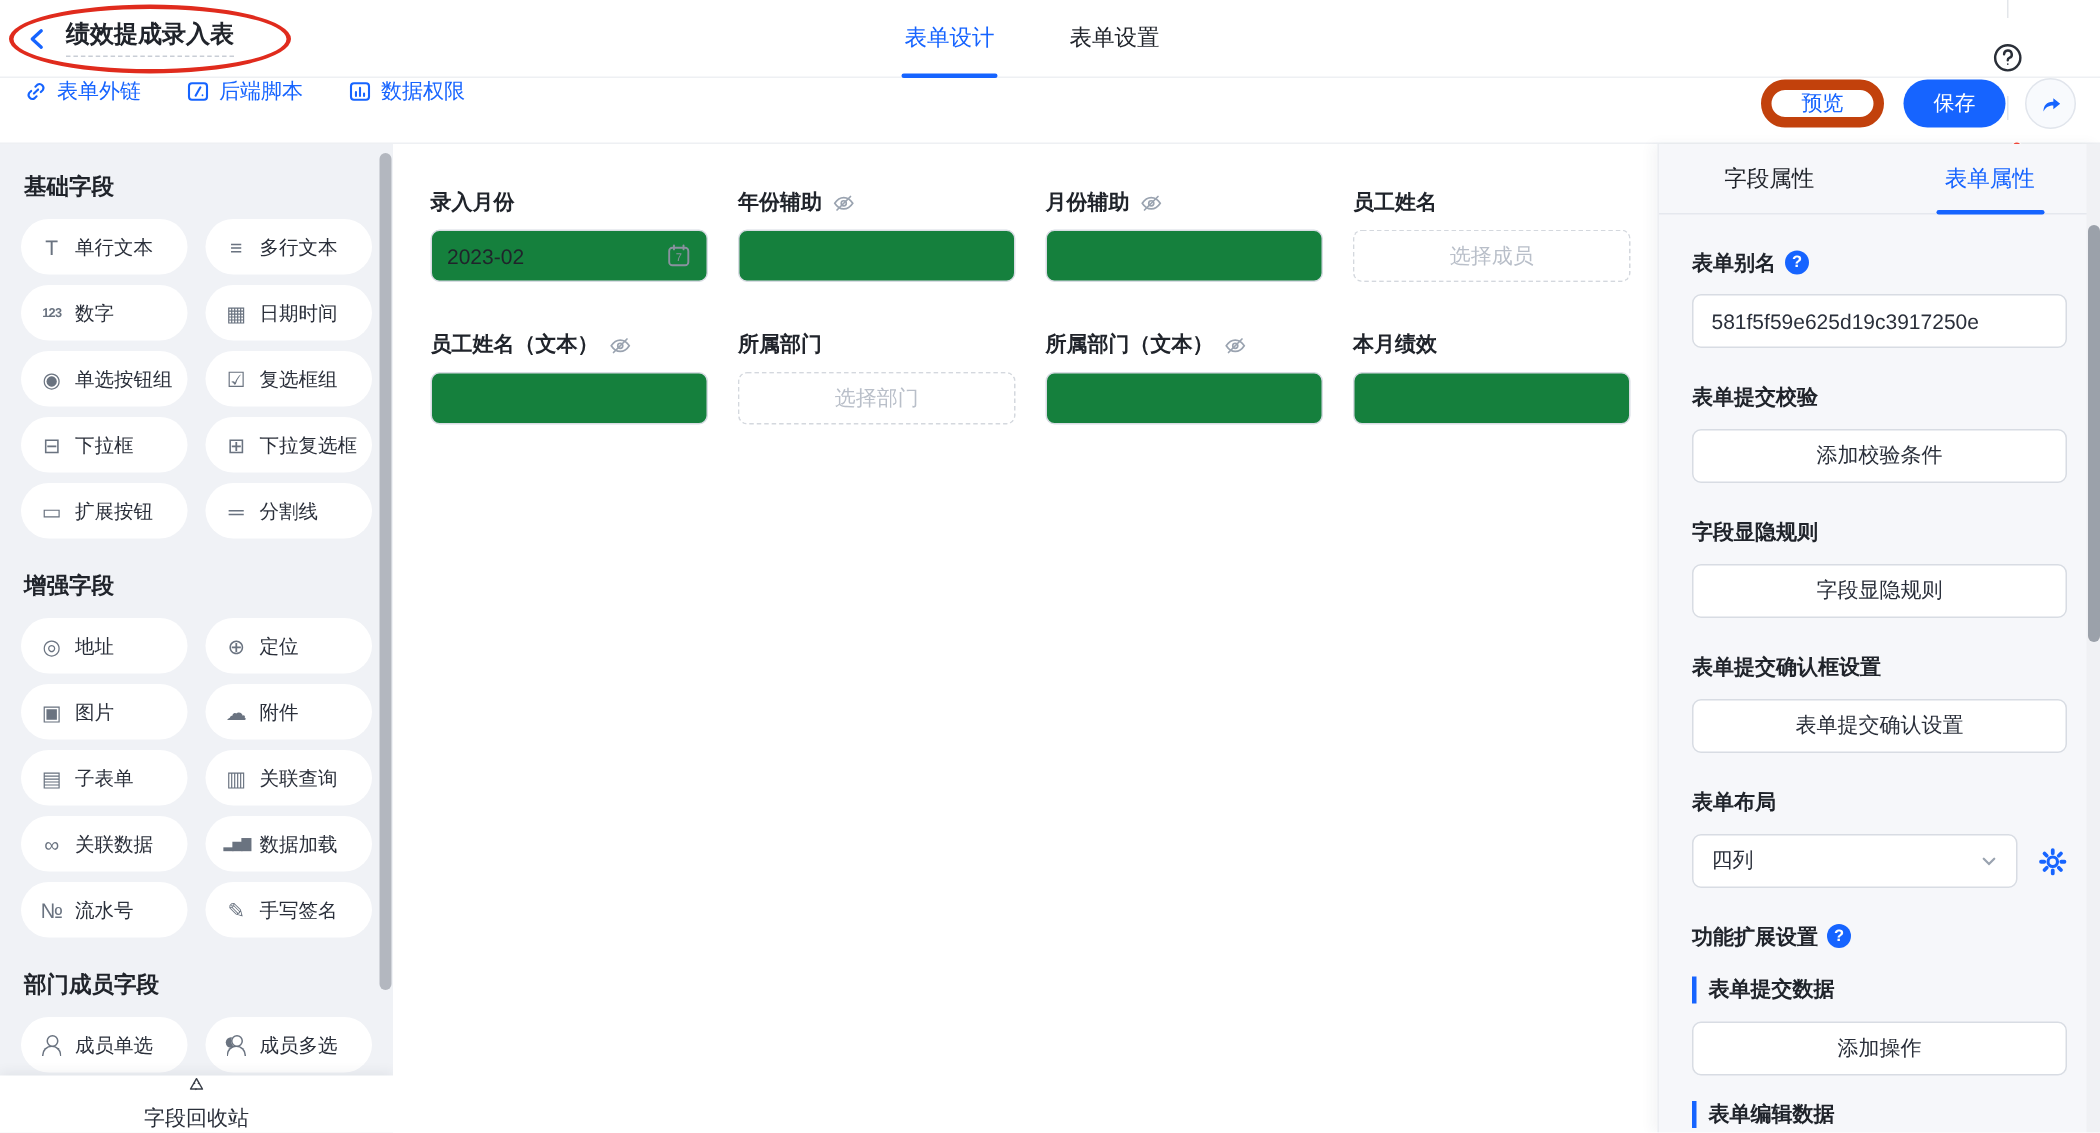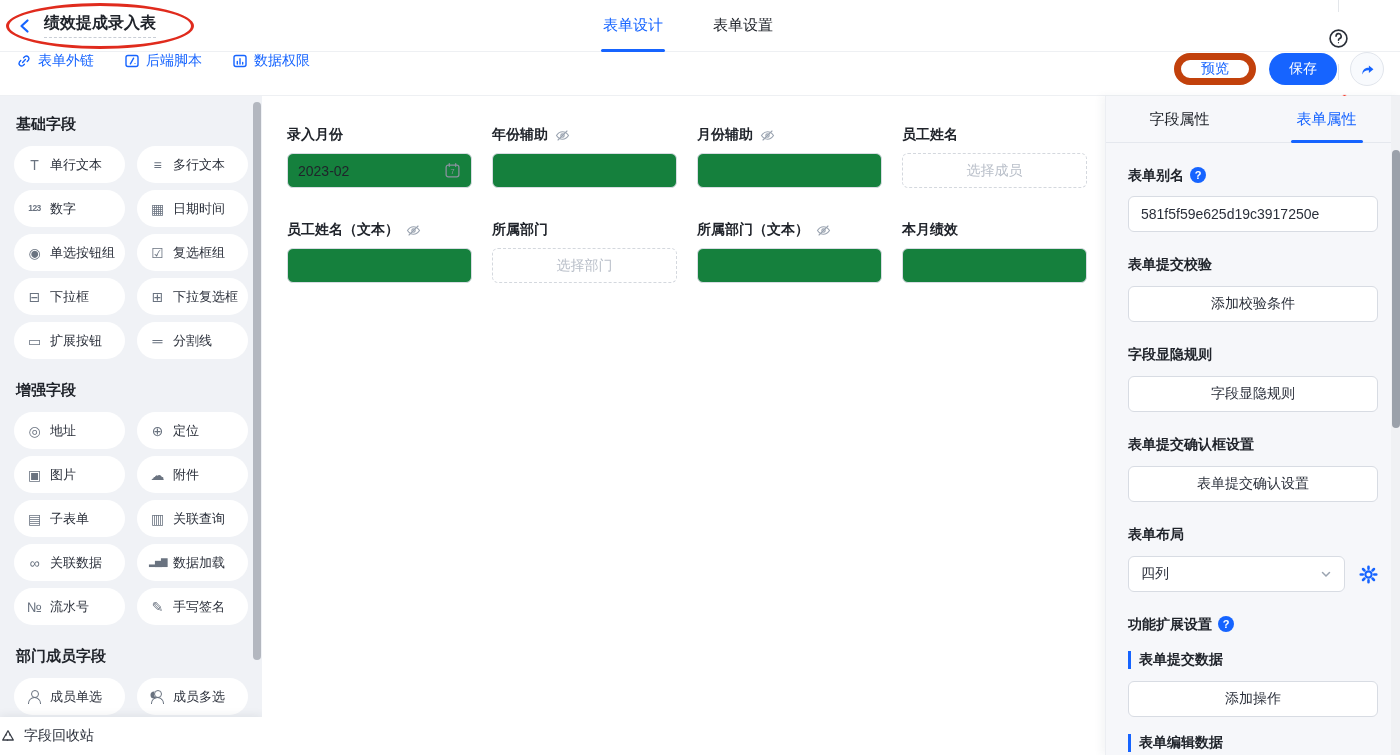--- a/index.html
+++ b/index.html
@@ -40,21 +40,21 @@
   .pill-grid { display:grid; grid-template-columns:1fr 1fr; gap:7px 12px; }
   .pill-grid + .pill-grid { margin-top:7px; }
   .pill { background:#fff; height:37px; border-radius:19px; display:flex; align-items:center; padding-left:12px; gap:7px; font-size:13px; color:#2a2f3a; cursor:grab; }
   .picon { color:#6a7380; font-size:14px; width:17px; text-align:center; flex:none; line-height:1; }
   .picon.sm { font-size:8.5px; letter-spacing:-0.5px; font-weight:700; }
   .i-person, .i-persons { position:relative; height:14px; }
   .i-person::before, .i-persons::before { content:""; position:absolute; top:0; left:5px; width:6px; height:6px; border:1.4px solid #6a7380; border-radius:50%; }
   .i-person::after, .i-persons::after { content:""; position:absolute; bottom:0; left:2px; width:11px; height:6px; border:1.4px solid #6a7380; border-bottom:none; border-radius:7px 7px 0 0; }
   .i-persons::before { box-shadow:-4px 1px 0 -0.5px #6a7380; }
   .sb-scrollbar { position:absolute; top:6px; right:1px; width:8px; height:558px; background:#b3b7bf; border-radius:4px; }
-  .recycle-bar { position:absolute; left:0; right:0; bottom:0; height:38px; background:#fff; box-shadow:0 -2px 8px rgba(40,50,70,.08); display:flex; align-items:center; justify-content:flex-start; gap:8px; font-size:14px; color:#2a2f3a; cursor:pointer; z-index:3; }
+  .recycle-bar { position:absolute; left:0; right:0; bottom:0; height:38px; background:#fff; box-shadow:0 -2px 8px rgba(40,50,70,.08); display:flex; align-items:center; justify-content:flex-start; gap:8px; font-size:14px; color:#2a2f3a; cursor:pointer; z-index:3;flex-direction:column; }
 
   
   .canvas { flex:1; background:#fff; padding:30px 0 0 25px; position:relative; }
   .canvas-grid { display:grid; grid-template-columns:repeat(4,185px); gap:33px 20px; }
   .field { cursor:pointer; }
   .flabel { display:flex; align-items:center; gap:7px; margin-bottom:9px; font-size:14px; font-weight:700; color:#20242b; }
   .input { height:35px; border:1px solid #d8dce3; border-radius:6px; background:#15803d; display:flex; align-items:center; padding:0 10px; font-size:14px; color:#20242b; }
   .input.date { justify-content:space-between; }
   .picker { height:35px; border:1px dashed #d4d8de; border-radius:6px; background:#fff; display:flex; align-items:center; justify-content:center; font-size:14px; color:#b9bfc9; }
 

